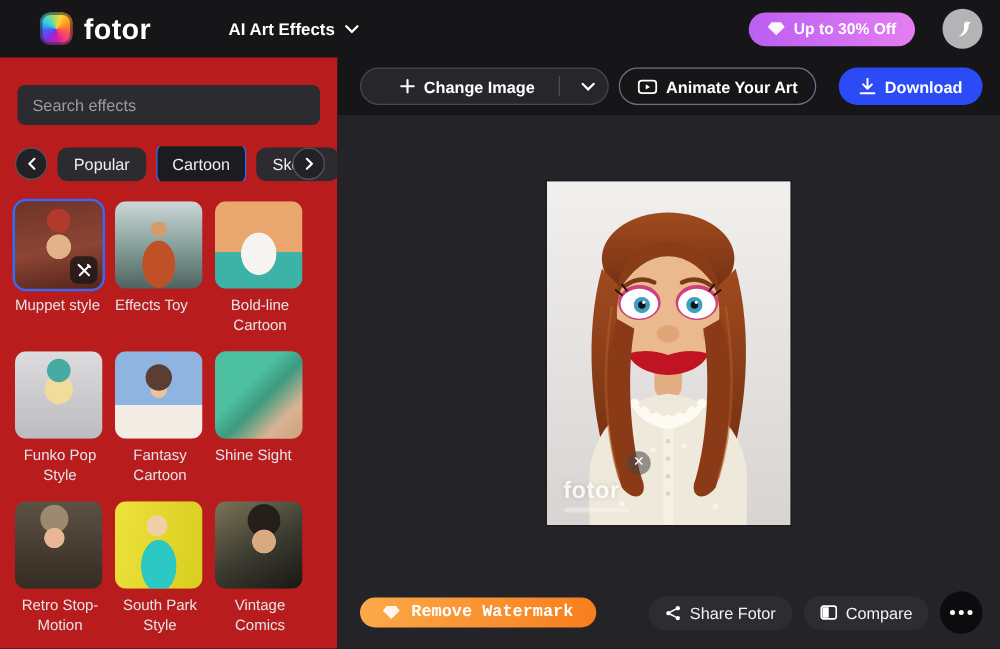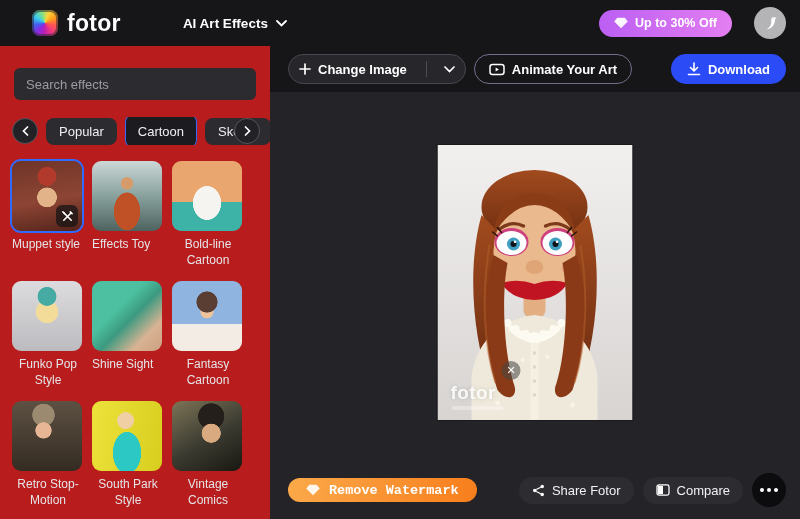--- a/index.html
+++ b/index.html
@@ -87,21 +87,21 @@
         radial-gradient(circle at 56% 22%, #241f1a 0 19%, transparent 20%),
         linear-gradient(150deg,#7d7457,#3a3a30 55%,#181812); }
 
   
   .toolbar { height:46px; flex:0 0 46px; display:flex; align-items:center;
              padding:0 14px 0 18px; gap:8px; }
   .btn { height:30px; border-radius:16px; display:flex; align-items:center;
          font-size:13px; font-weight:600; color:#fff; gap:7px; cursor:pointer;
          font-family:inherit; border:none; background:transparent; }
   .split { background:#26262b; border:1px solid #47474f; padding:0; overflow:hidden; }
-  .split-main { display:flex; align-items:center; gap:7px; padding:0 12px 0 10px;
+  .split-main { display:flex; align-items:center; gap:7px; padding:0 12px 0 31px;
                 height:100%; cursor:pointer; }
   .split-divider { width:1px; height:16px; background:#4c4c54; }
   .split-caret { padding:0 10px; height:100%; display:flex; align-items:center; cursor:pointer; }
   .btn-post { border:1px solid #d6e44e; color:#d6e44e; padding:0 14px; margin-left:10px; }
   .btn-animate { border:1px solid #70708a; padding:0 14px; }
   .btn-download { background:#2b4bf7; padding:12px 16px; font-weight:700; margin-left:auto; }
 
   
   .canvas { flex:1; background:#242428; position:relative; }
   .artwork { position:absolute; left:50%; top:53px; transform:translateX(-50%);
@@ -213,27 +213,27 @@
           <div class="thumb t3"></div>
           <div class="thumb-label">Bold-line Cartoon</div>
         </div>
 
         <div class="cell">
           <div class="thumb t4"></div>
           <div class="thumb-label">Funko Pop Style</div>
         </div>
 
         <div class="cell">
+          <div class="thumb t5"></div>
+          <div class="thumb-label">Fantasy Cartoon</div>
+        </div>
+
+        <div class="cell">
           <div class="thumb t6"></div>
           <div class="thumb-label">Shine Sight</div>
-        </div>
-
-        <div class="cell">
-          <div class="thumb t5"></div>
-          <div class="thumb-label">Fantasy Cartoon</div>
         </div>
 
         <div class="cell">
           <div class="thumb t7"></div>
           <div class="thumb-label">Retro Stop-Motion</div>
         </div>
 
         <div class="cell">
           <div class="thumb t8"></div>
           <div class="thumb-label">South Park Style</div>

